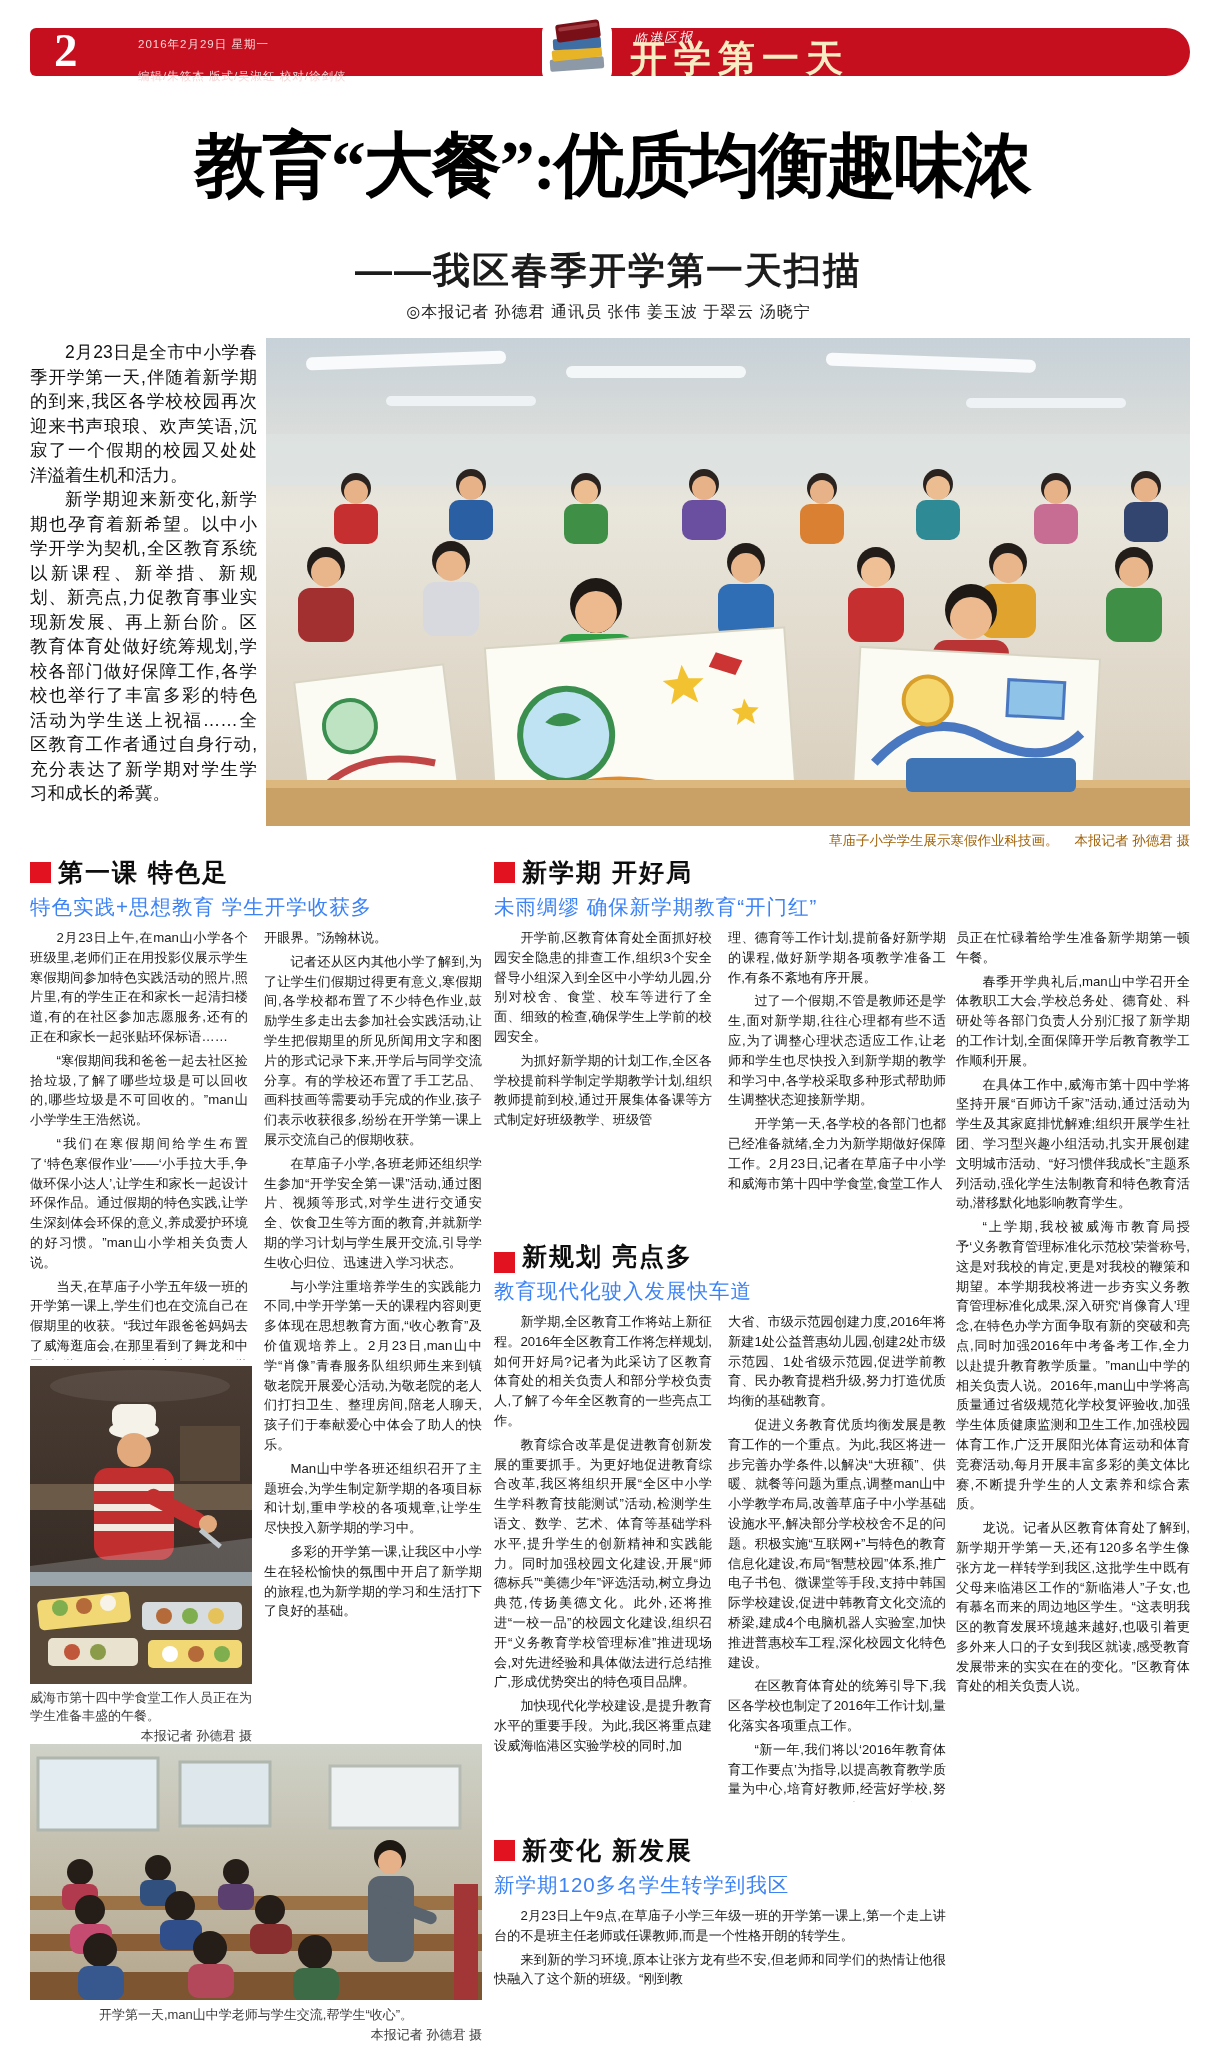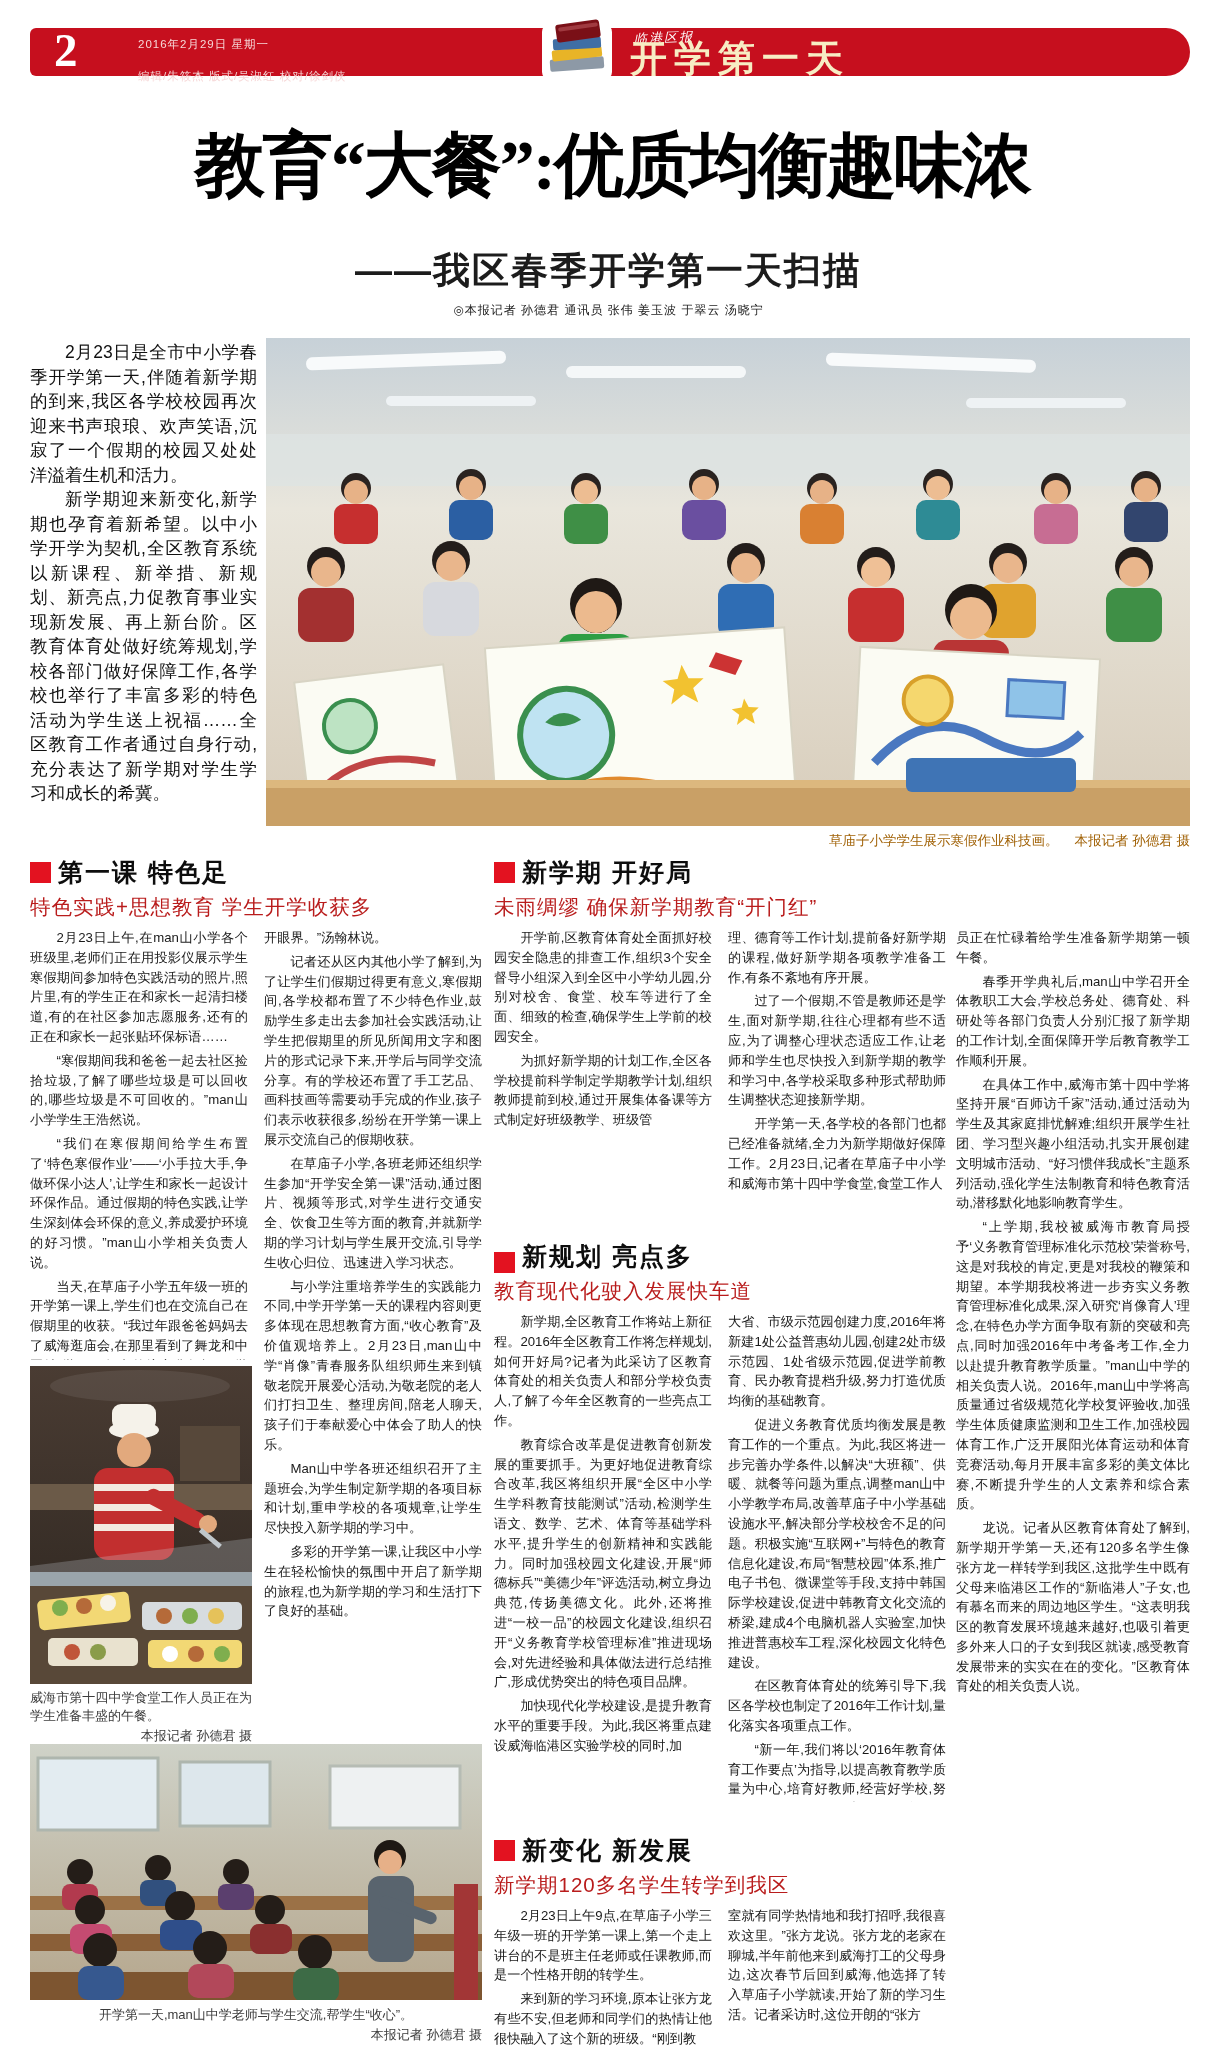--- a/index.html
+++ b/index.html
@@ -16,36 +16,36 @@
   #dateblock{left:108px;top:8px;font-size:11.5px;line-height:16px;color:#f6d7d7;letter-spacing:1px;white-space:pre-line;}
   #bookicon{left:508px;top:-10px;width:82px;height:64px;}
   #masthead-script{left:604px;top:1px;font-size:13px;color:#ffffff;letter-spacing:2px;
     font-family:"Liberation Serif","DejaVu Serif",serif;font-style:italic;transform:rotate(-2deg);}
   #banner-title{left:600px;top:13px;font-size:37px;font-weight:bold;color:#f7edc4;letter-spacing:7px;line-height:36px;}
   
   #headline{left:4px;top:116px;width:1217px;text-align:center;font-size:70px;font-weight:bold;
     font-family:"Liberation Serif","DejaVu Serif",serif;color:#000;letter-spacing:-2px;line-height:100px;}
   #subhead{left:0;top:246px;width:1217px;text-align:center;font-size:37px;color:#1c1c1c;
     font-weight:600;letter-spacing:2px;}
-  #byline{left:0;top:302px;width:1217px;text-align:center;font-size:12px;color:#222;letter-spacing:1px;}
+  #byline{left:0;top:302px;width:1217px;text-align:center;font-size:16px;color:#222;letter-spacing:1px;}
   
   #intro{left:30px;top:340px;width:227px;height:490px;overflow:hidden;
     font-size:17.5px;line-height:24.5px;text-align:justify;color:#111;}
   #intro .para{margin:0;}
   
   .photo{display:block;}
   #main-photo{left:266px;top:338px;width:924px;height:488px;}
   #main-caption{left:266px;top:832px;width:924px;text-align:right;font-size:13.5px;color:#a16207;}
   #main-caption .credit{margin-left:16px;}
   .figcap{font-size:13px;line-height:18px;color:#3c3c3c;text-align:justify;}
   .figcredit{font-size:13px;color:#3c3c3c;text-align:right;margin-top:2px;}
   
   .sec-header{display:flex;align-items:center;gap:7px;font-size:25px;font-weight:bold;color:#0d0d0d;letter-spacing:2px;}
   .sec-square{width:21px;height:21px;background:#e31220;flex:0 0 auto;}
-  .sec-sub{font-size:20.5px;color:#b91c1c;letter-spacing:1px;}
+  .sec-sub{font-size:20.5px;color:#3b82f6;letter-spacing:1px;}
   .colwrap{display:flex;gap:16px;}
   .col{flex:1;overflow:hidden;font-size:13.2px;line-height:19.8px;text-align:justify;color:#191919;}
   .para{margin:0 0 4px 0;text-indent:2em;}
   .noind{text-indent:0;}
   
   #sec1-header{left:30px;top:856px;}
   #sec1-sub{left:30px;top:893px;}
   #sec1-col1{left:30px;top:928px;width:218px;height:432px;}
   #sec1-col2{left:264px;top:928px;width:218px;height:812px;}
   #canteen-fig{left:30px;top:1366px;width:222px;}
@@ -357,23 +357,20 @@
 <div id="sec4-header" class="abs sec-header">
   <span class="sec-square"></span>
   <span>新变化 新发展</span>
 </div>
 <div id="sec4-sub" class="abs sec-sub">新学期120多名学生转学到我区</div>
 <div id="sec4-cols" class="abs colwrap">
   <div class="col">
       <p class="para">2月23日上午9点,在草庙子小学三年级一班的开学第一课上,第一个走上讲台的不是班主任老师或任课教师,而是一个性格开朗的转学生。</p>
       <p class="para">来到新的学习环境,原本让张方龙有些不安,但老师和同学们的热情让他很快融入了这个新的班级。“刚到教</p>
     </div>
-  <div class="col">
-      <p class="para noind">室就有同学热情地和我打招呼,我很喜欢这里。”张方龙说。张方龙的老家在聊城,半年前他来到威海打工的父母身边,这次春节后回到威海,他选择了转入草庙子小学就读,开始了新的学习生活。记者采访时,这位开朗的“张方</p>
-    </div>
 </div>
 
 <div id="rail" class="abs">
     <p class="para noind">员正在忙碌着给学生准备新学期第一顿午餐。</p>
     <p class="para">春季开学典礼后,man山中学召开全体教职工大会,学校总务处、德育处、科研处等各部门负责人分别汇报了新学期的工作计划,全面保障开学后教育教学工作顺利开展。</p>
     <p class="para">在具体工作中,威海市第十四中学将坚持开展“百师访千家”活动,通过活动为学生及其家庭排忧解难;组织开展学生社团、学习型兴趣小组活动,扎实开展创建文明城市活动、“好习惯伴我成长”主题系列活动,强化学生法制教育和特色教育活动,潜移默化地影响教育学生。</p>
     <p class="para">“上学期,我校被威海市教育局授予‘义务教育管理标准化示范校’荣誉称号,这是对我校的肯定,更是对我校的鞭策和期望。本学期我校将进一步夯实义务教育管理标准化成果,深入研究‘肖像育人’理念,在特色办学方面争取有新的突破和亮点,同时加强2016年中考备考工作,全力以赴提升教育教学质量。”man山中学的相关负责人说。2016年,man山中学将高质量通过省级规范化学校复评验收,加强学生体质健康监测和卫生工作,加强校园体育工作,广泛开展阳光体育运动和体育竞赛活动,每月开展丰富多彩的美文体比赛,不断提升学生的人文素养和综合素质。</p>
     <p class="para">龙说。记者从区教育体育处了解到,新学期开学第一天,还有120多名学生像张方龙一样转学到我区,这批学生中既有父母来临港区工作的“新临港人”子女,也有慕名而来的周边地区学生。“这表明我区的教育发展环境越来越好,也吸引着更多外来人口的子女到我区就读,感受教育发展带来的实实在在的变化。”区教育体育处的相关负责人说。</p>
   </div>
 

